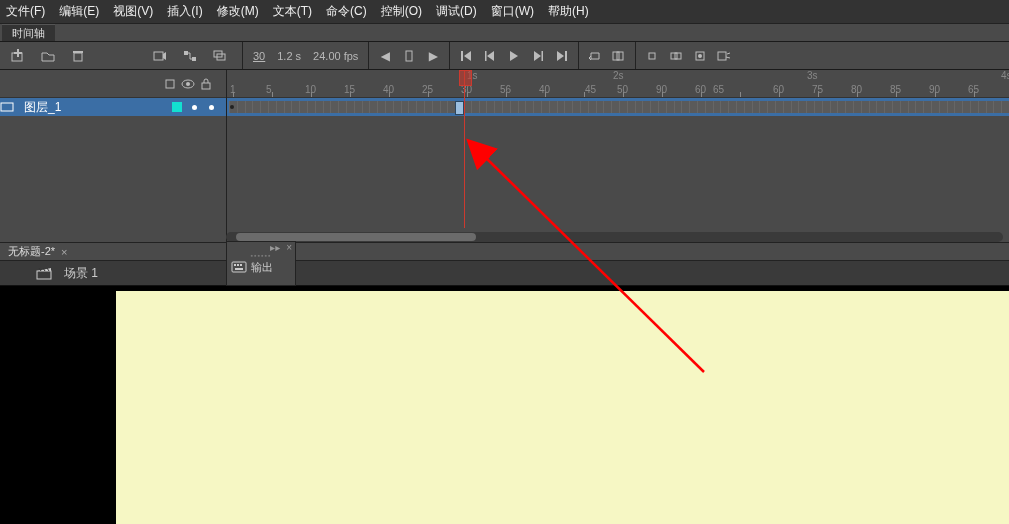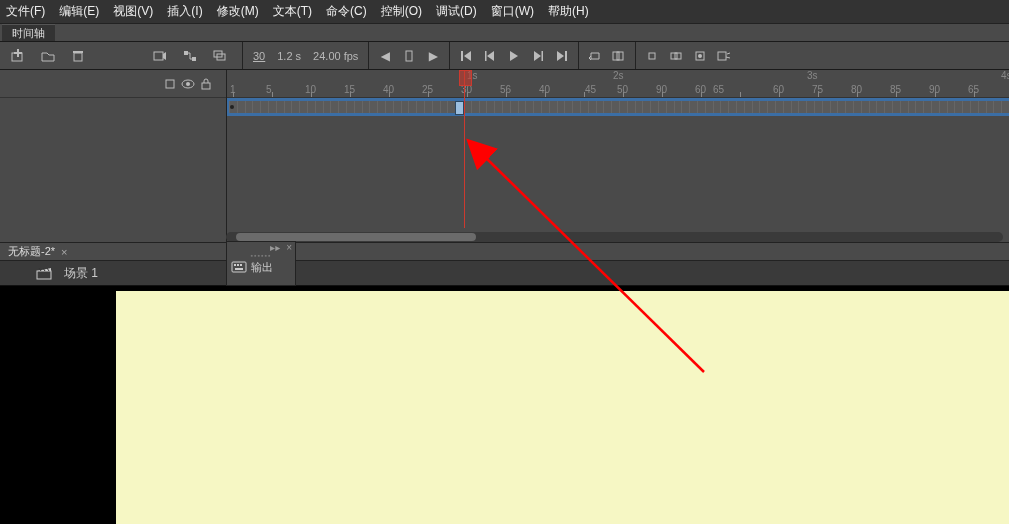--- a/index.html
+++ b/index.html
@@ -201,20 +201,31 @@
             <ellipse cx="7" cy="5" rx="6" ry="4" fill="none" stroke="#bbb"></ellipse>
             <circle cx="7" cy="5" r="2" fill="#bbb"></circle>
           </svg>
         </span>
       <span class="tool-ico" style="position:absolute;right:8px;top:6px">
           <svg width="12" height="12">
             <rect x="2" y="5" width="8" height="6" fill="none" stroke="#bbb"></rect>
             <path d="M4 5V3a2 2 0 0 1 4 0v2" fill="none" stroke="#bbb"></path>
           </svg>
         </span>
+    </div>
+    <div class="layer-row">
+      <span style="width:24px;text-align:center">
+          <svg width="14" height="12">
+            <rect x="1" y="2" width="12" height="8" fill="none" stroke="#fff"></rect>
+          </svg>
+        </span>
+      <span style="flex:1">图层_1</span>
+      <span style="width:10px;height:10px;background:#13e0d0;margin-right:10px"></span>
+      <span style="width:5px;height:5px;border-radius:50%;background:#fff;margin-right:12px"></span>
+      <span style="width:5px;height:5px;border-radius:50%;background:#fff;margin-right:12px"></span>
     </div>
   </div>
 
   <div class="framescol">
     <div class="rulerrow" id="ruler">
         <span class="ruler-major" style="left: 192px; margin-left: 48px;">1s</span>
         <span class="ruler-major" style="left: 386px;">2s</span>
         <span class="ruler-major" style="left: 580px;">3s</span>
         <span class="ruler-major" style="left: 774px;">4s</span>
         <span class="ruler-minor" style="left: 3px;">1</span>

